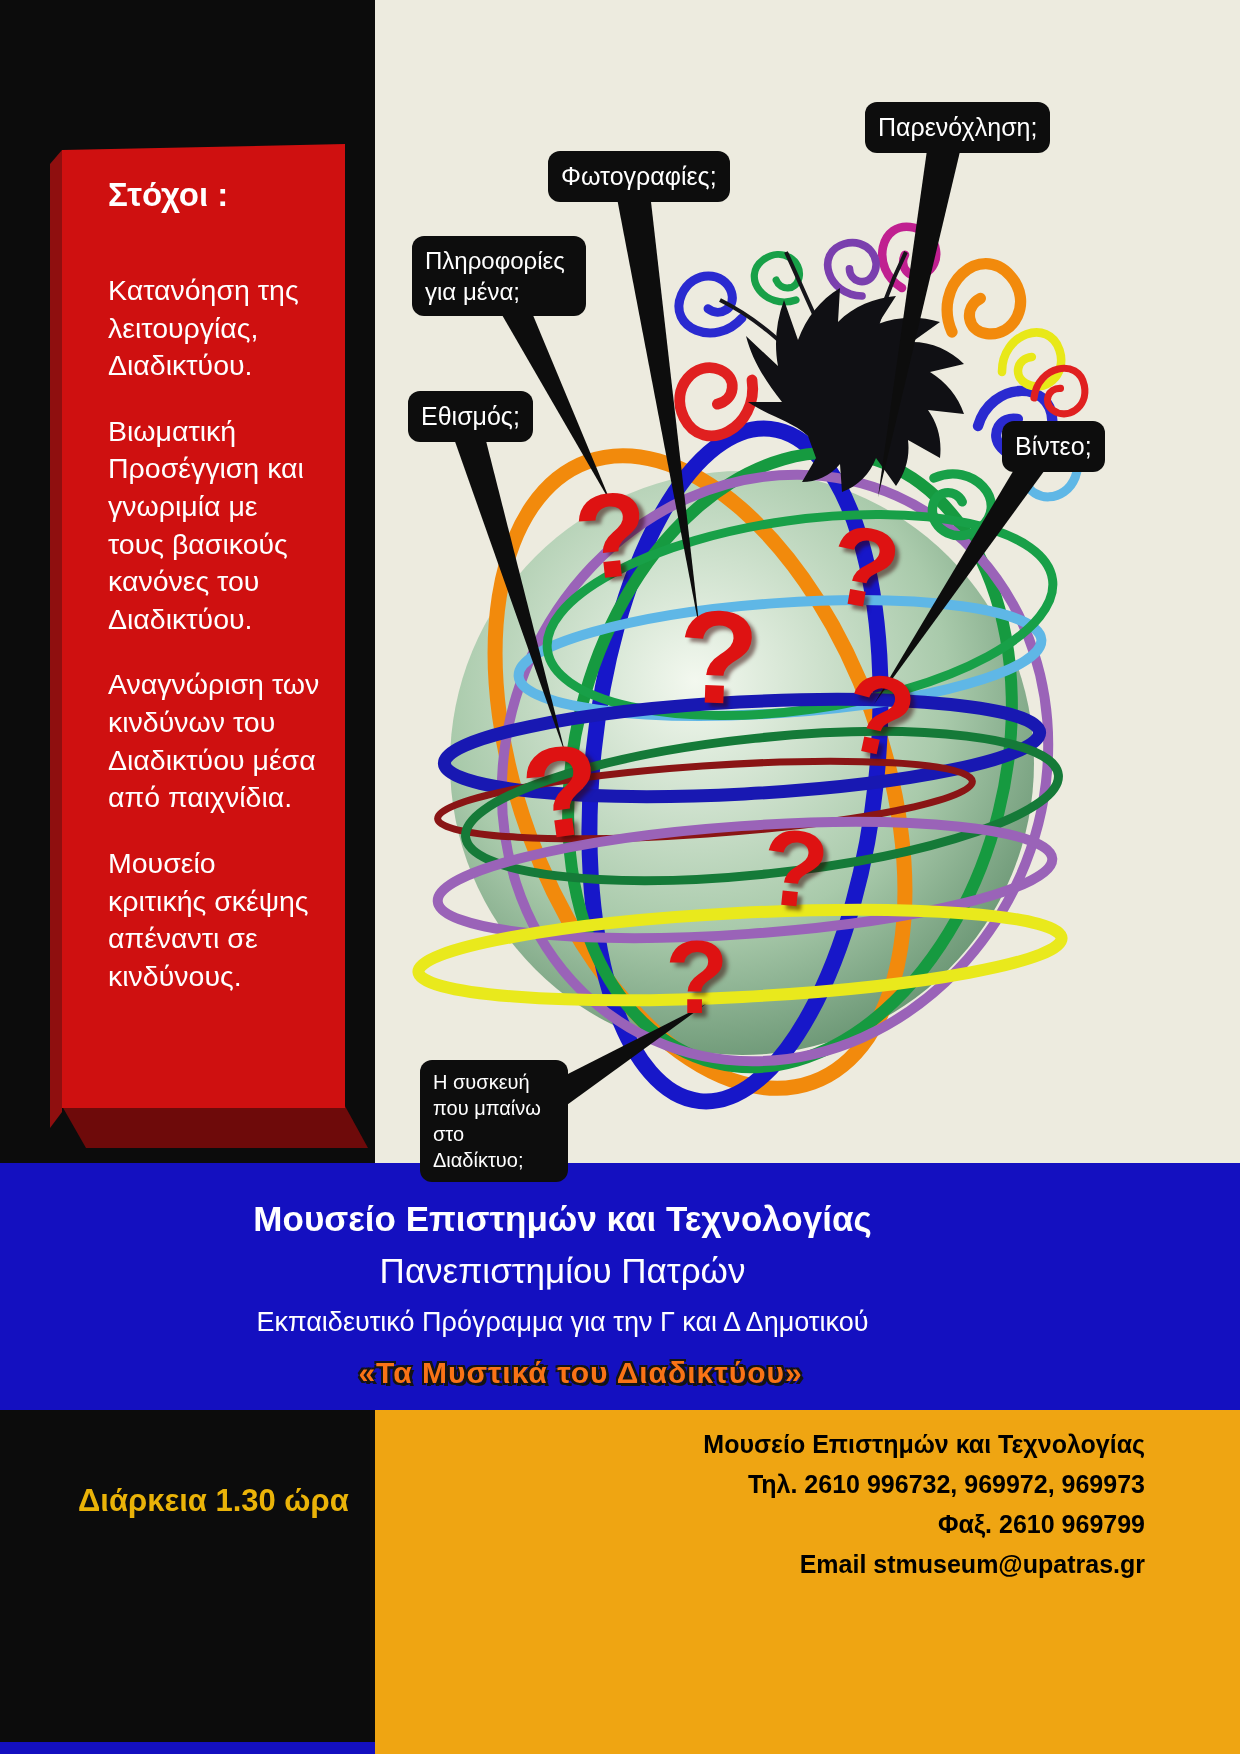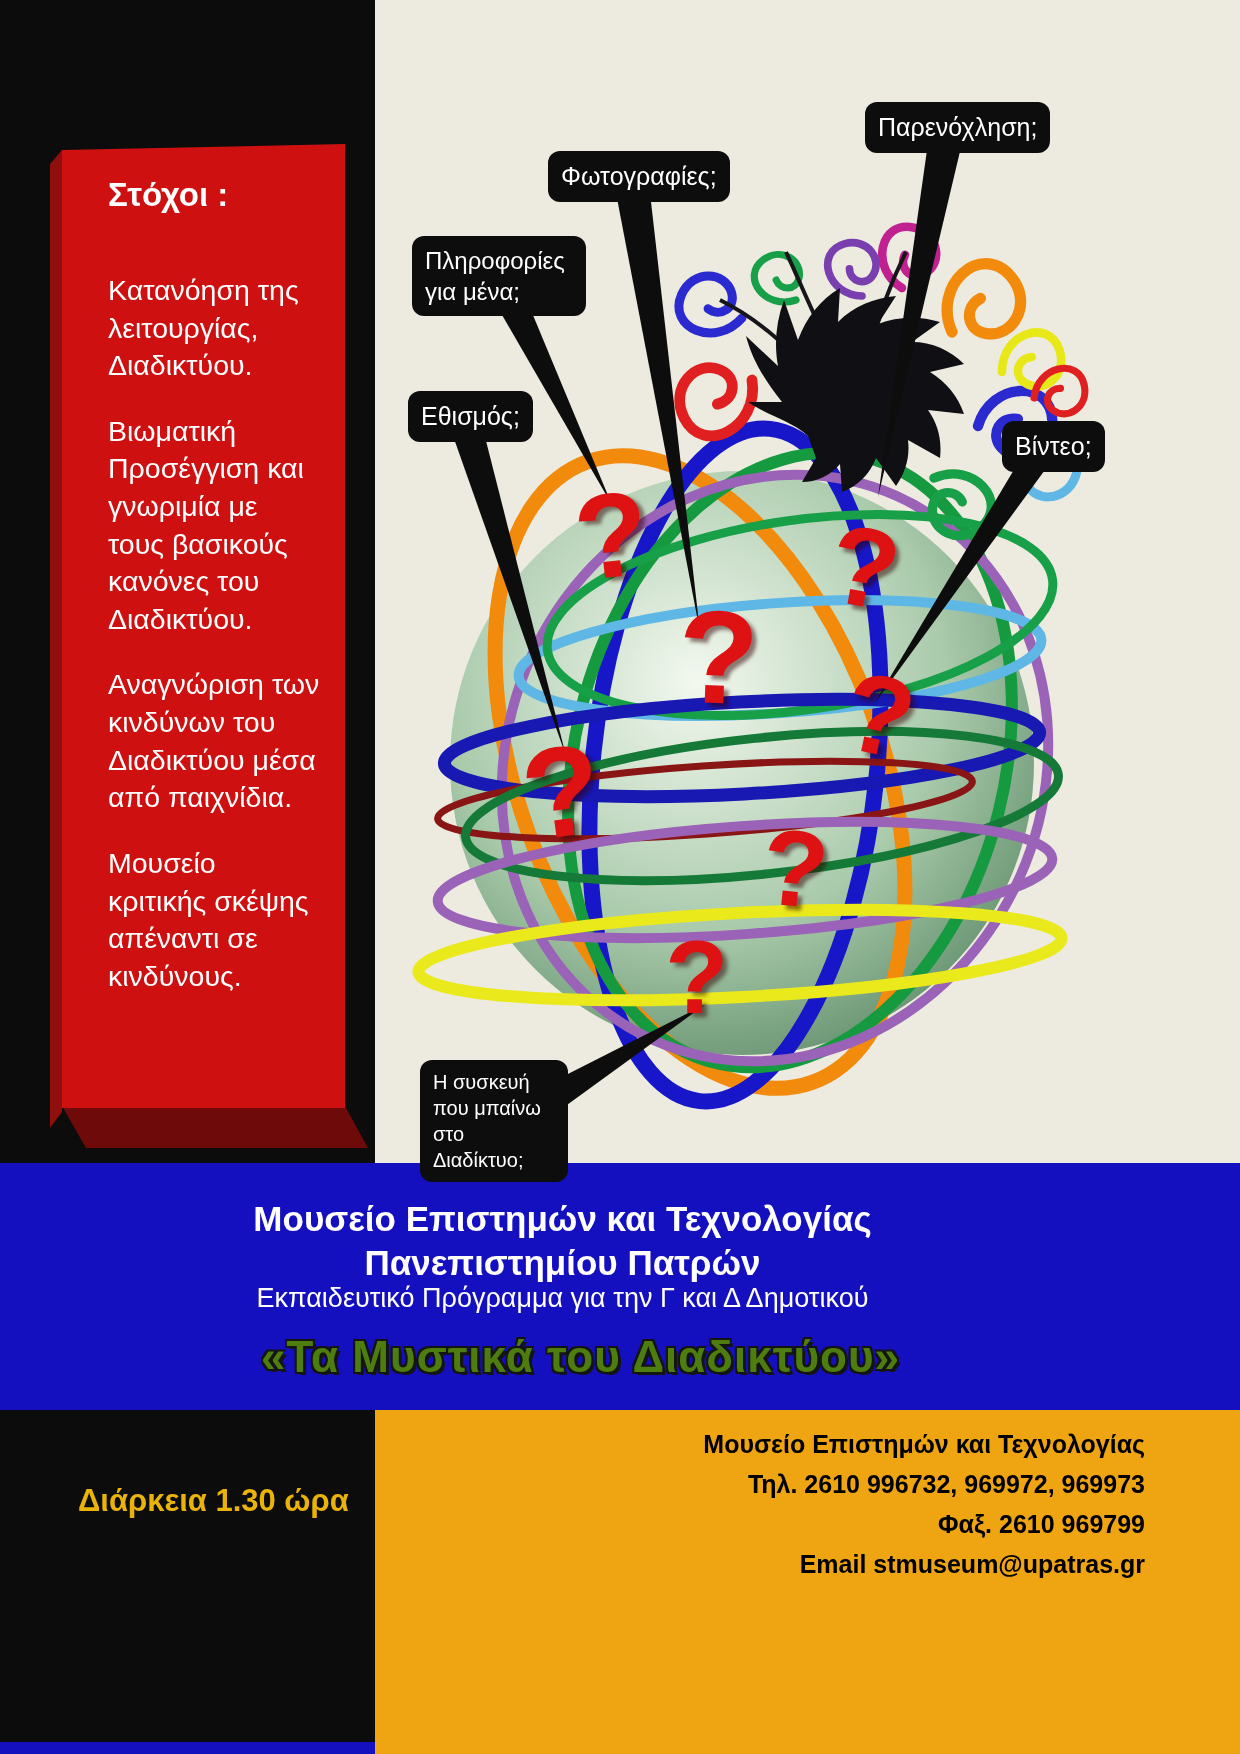--- a/index.html
+++ b/index.html
@@ -25,24 +25,24 @@
     white-space:nowrap;
   }
   .bubble.multi{white-space:normal;}
 
   .sidebar-text{position:absolute;left:108px;top:176px;width:212px;z-index:2;color:#fff;}
   .sidebar-title{font-size:33px;font-weight:bold;margin:0 0 58px 0;}
   .sidebar-para{font-size:28.5px;line-height:1.32;margin:0 0 28px 0;}
 
   .blue-content{position:absolute;left:0;top:1163px;width:1125px;z-index:2;text-align:center;color:#fff;}
   .bc-line1{font-size:35px;font-weight:bold;margin-top:36px;}
-  .bc-line2{font-size:35px;font-weight:bold;margin-top:4px;}
-  .bc-line3{font-size:27px;}
+  .bc-line2{font-size:35px;font-weight:normal;margin-top:12px;}
+  .bc-line3{font-size:27px;margin-top:16px;}
   .bc-title{
-    font-size:44px;font-weight:bold;color:#4d7c0f;margin-top:18px;letter-spacing:1px;
+    font-size:30px;font-weight:bold;color:#f97316;margin-top:18px;letter-spacing:1px;
     text-shadow:3px 3px 0 #141414,-2px -2px 0 #141414,2px -2px 0 #141414,-2px 2px 0 #141414;
     margin-left:36px;
   }
 
   .duration{position:absolute;left:78px;top:1483px;z-index:2;color:#eab308;font-weight:bold;font-size:31px;}
   .contact{position:absolute;left:375px;top:1424px;width:770px;z-index:2;text-align:right;color:#000;font-weight:bold;}
   .contact-line{font-size:25px;line-height:40px;}
 </style>
 </head>
 <body>

